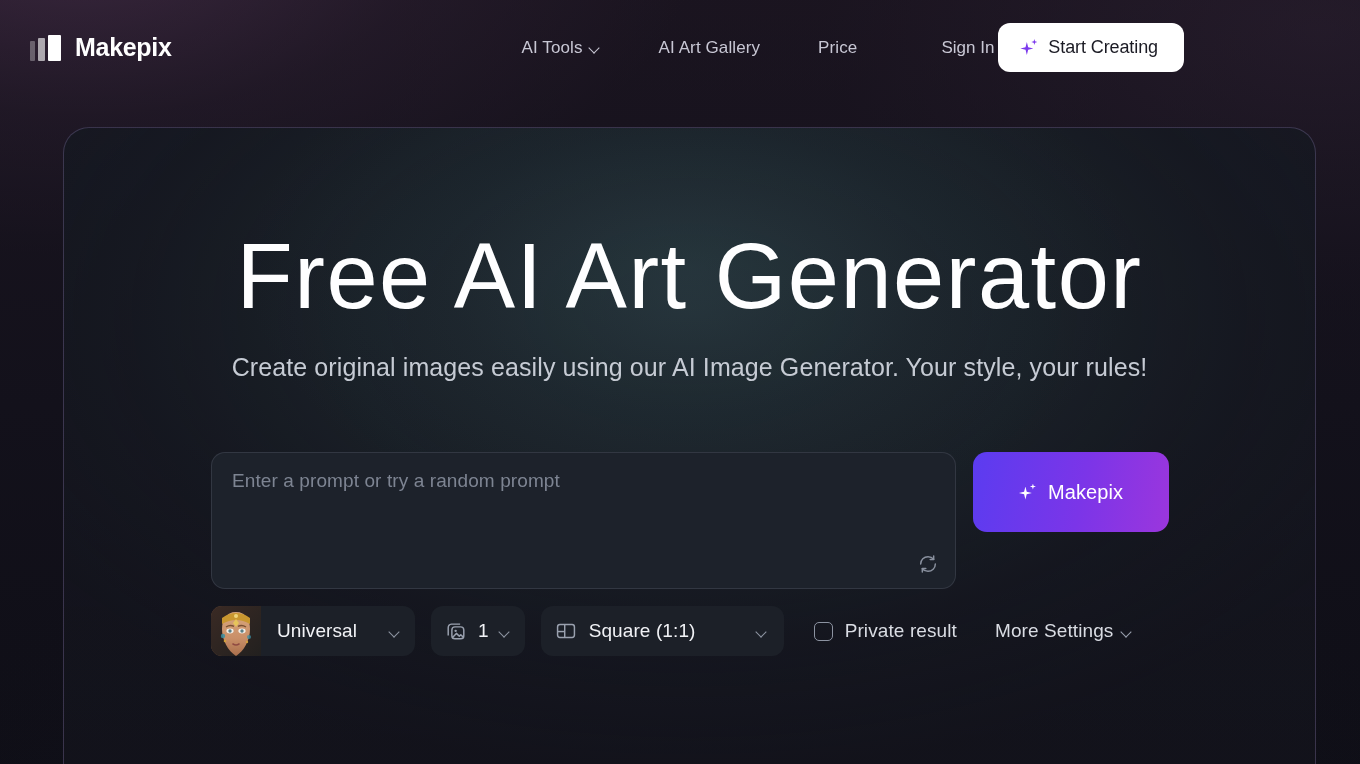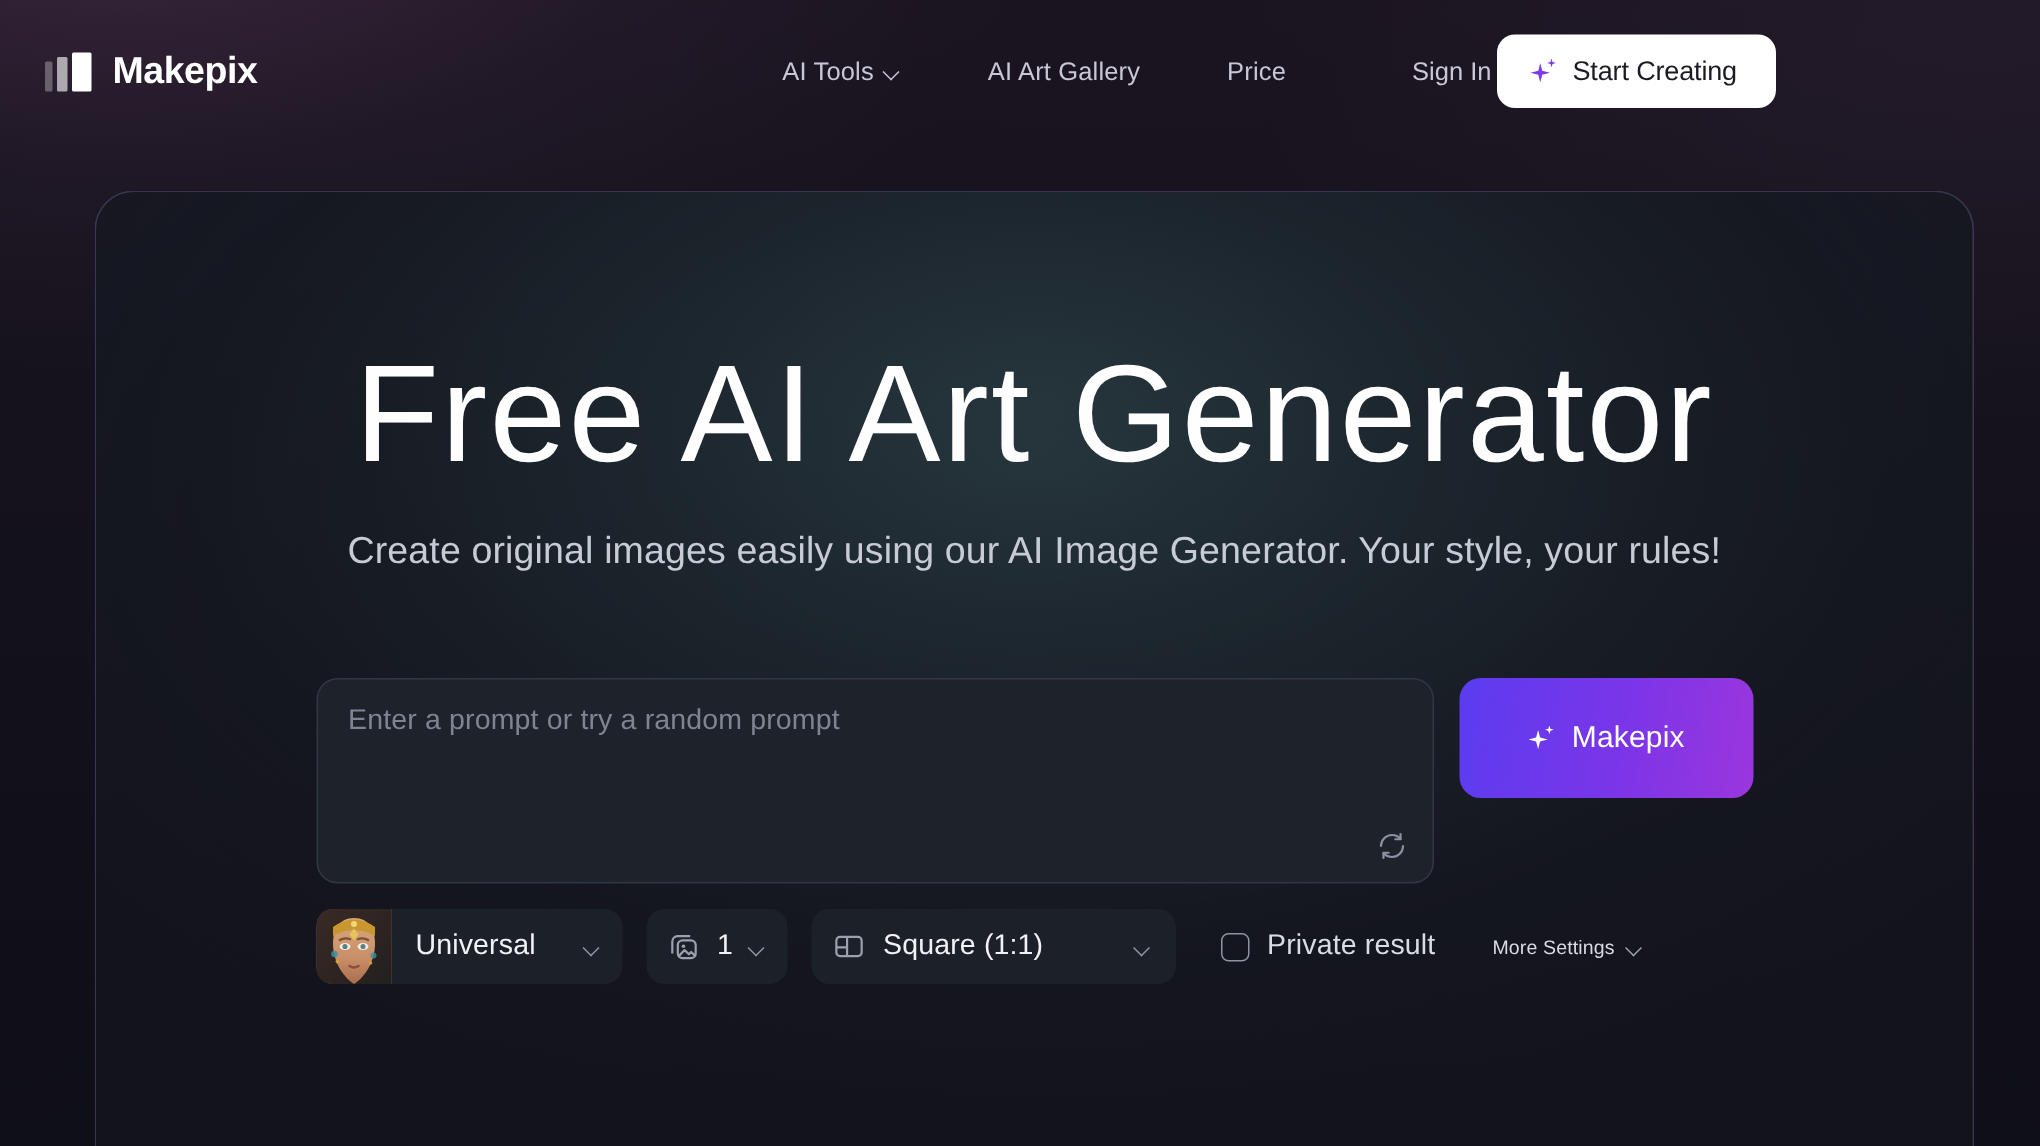--- a/index.html
+++ b/index.html
@@ -355,21 +355,21 @@
     font-weight: 300;
     color: #d9dce3;
     letter-spacing: 0.1px;
   }
 
   .more {
     display: flex;
     align-items: center;
     gap: 9px;
     margin-left: 22px;
-    font-size: 13px;
+    font-size: 19px;
     font-weight: 300;
     color: #d9dce3;
     cursor: pointer;
     letter-spacing: 0.1px;
   }
   .more .chev { color: #9aa1af; }
 </style>
 </head>
 <body>
 

